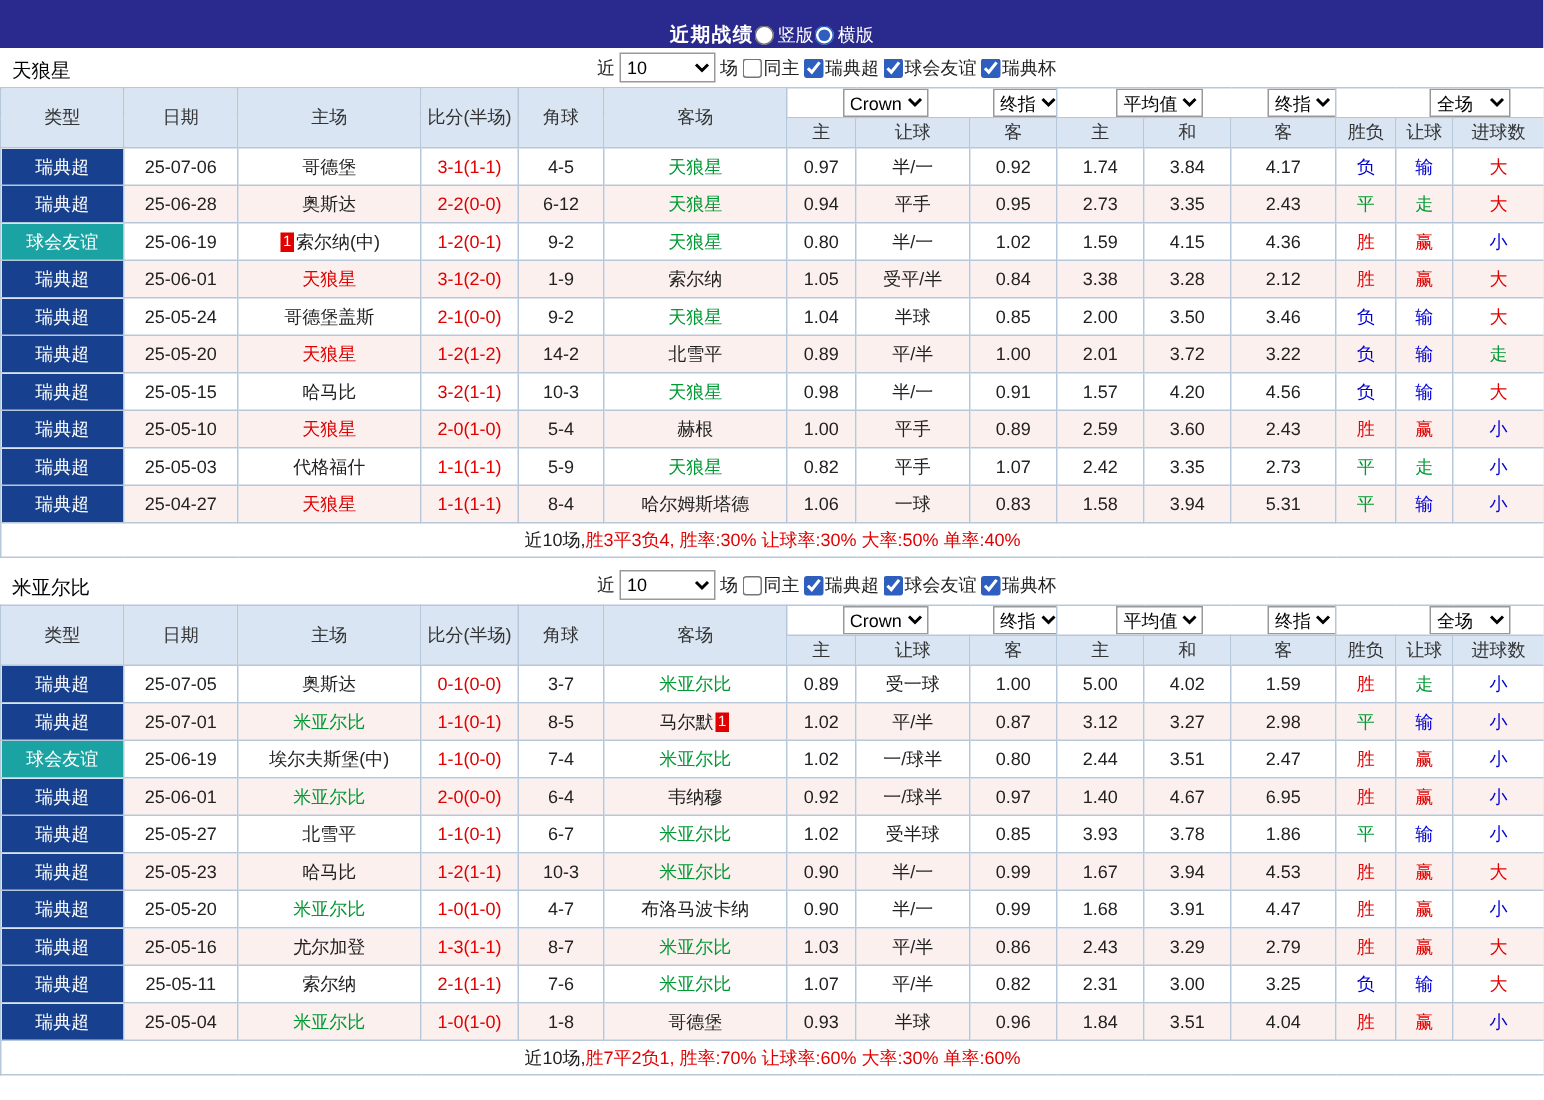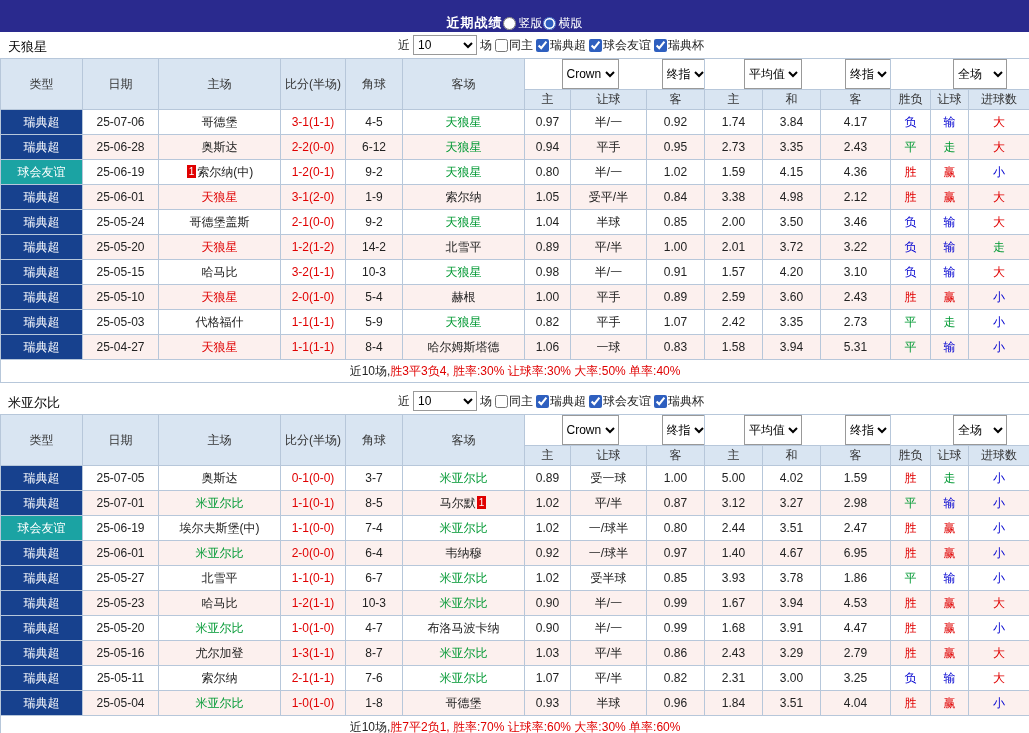--- a/index.html
+++ b/index.html
@@ -31,21 +31,21 @@
   .filters{position:absolute;left:398px;top:3px;display:flex;align-items:center;gap:3px;height:20px;}
   .filters label{display:flex;align-items:center;gap:1px;cursor:pointer;justify-content:flex-end;}
   select{height:20px;font-size:12px;font-family:inherit;border:1px solid #999;background:#fff;}
   .count-select{width:64px;}
   
   table{border-collapse:collapse;table-layout:fixed;width:1029px;}
   th,td{border:1px solid var(--border);text-align:center;padding:0;overflow:hidden;white-space:nowrap;}
   thead th{background:var(--header-bg);font-weight:normal;height:20px;color:#333;}
   thead th.sel-cell{background:#fff;}
   .selwrap{display:flex;justify-content:center;align-items:center;gap:3px;}
-  .selwrap select{height:30px;margin-left:40px;}
+  .selwrap select{height:19px;margin-left:40px;}
   .sel-bookmaker{width:68px;} .sel-final{width:52px;} .sel-average{width:72px;text-align:right;} .sel-full{width:54px;}
   tbody td{height:25px;background:#fff;}
   tr.alt td{background:var(--row-alt);}
   tbody td.lt-s{background:var(--league-super) !important;color:#fff;}
   tbody td.lt-f{background:var(--league-friendly) !important;color:#fff;}
   .c-red{color:var(--red);}
   .c-green{color:var(--green);}
   .c-blue{color:var(--blue);}
   .badge{display:inline-block;background:#e00000;color:#fff;font-size:10px;line-height:13px;height:13px;padding:0 2px;margin:0 1px;vertical-align:1px;}
   tfoot td{height:23px;background:#fff;}
@@ -202,21 +202,21 @@
           <td class="lt-s">瑞典超</td>
           <td>25-06-01</td>
           <td><span class="c-red">天狼星</span></td>
           <td class="c-red">3-1(2-0)</td>
           <td>1-9</td>
           <td><span>索尔纳</span></td>
           <td>1.05</td>
           <td>受平/半</td>
           <td>0.84</td>
           <td>3.38</td>
-          <td>4.98</td>
+          <td>3.28</td>
           <td>2.12</td>
           <td class="c-red">胜</td>
           <td class="c-red">赢</td>
           <td class="c-red">大</td>
         </tr>
         <tr>
           <td class="lt-s">瑞典超</td>
           <td>25-05-24</td>
           <td><span>哥德堡盖斯</span></td>
           <td class="c-red">2-1(0-0)</td>
@@ -254,21 +254,21 @@
           <td>25-05-15</td>
           <td><span>哈马比</span></td>
           <td class="c-red">3-2(1-1)</td>
           <td>10-3</td>
           <td><span class="c-green">天狼星</span></td>
           <td>0.98</td>
           <td>半/一</td>
           <td>0.91</td>
           <td>1.57</td>
           <td>4.20</td>
-          <td>3.10</td>
+          <td>4.56</td>
           <td class="c-blue">负</td>
           <td class="c-blue">输</td>
           <td class="c-red">大</td>
         </tr>
         <tr class="alt">
           <td class="lt-s">瑞典超</td>
           <td>25-05-10</td>
           <td><span class="c-red">天狼星</span></td>
           <td class="c-red">2-0(1-0)</td>
           <td>5-4</td>

